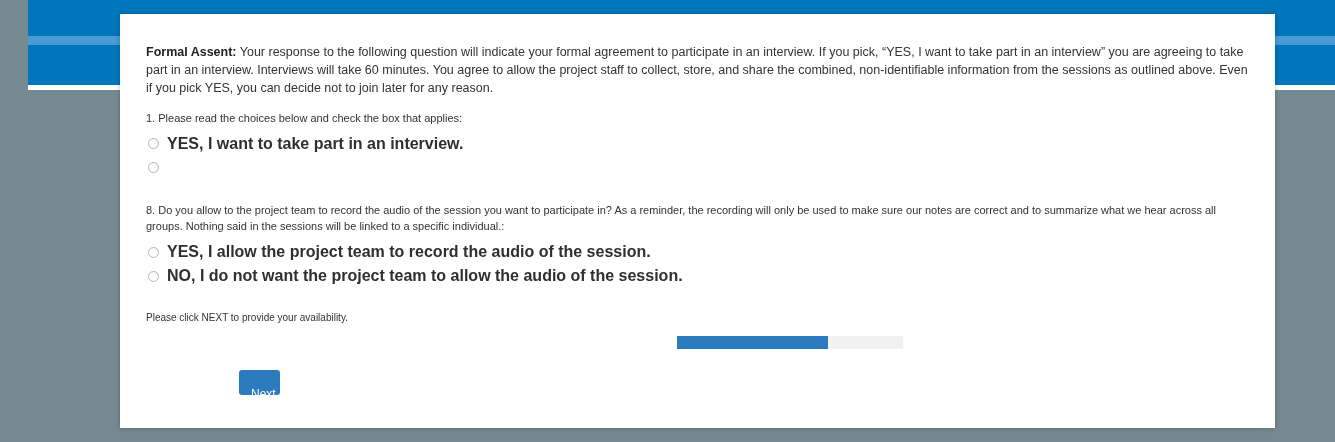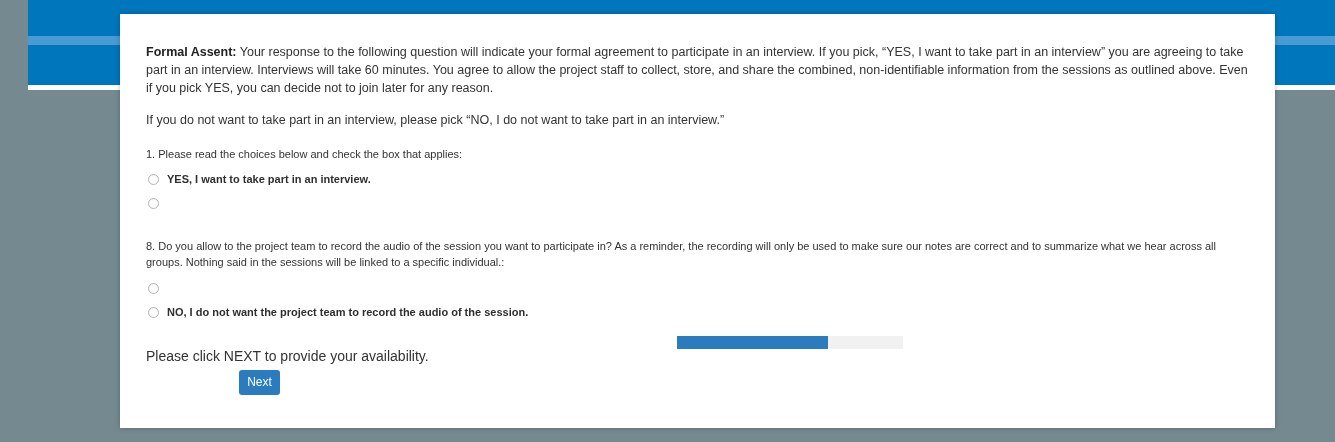--- a/index.html
+++ b/index.html
@@ -108,28 +108,28 @@
     height: 11px;
     border: 1px solid #b5b5b5;
     border-radius: 50%;
     background: #fcfcfc;
     margin-right: 8px;
     margin-left: 2px;
     flex: 0 0 auto;
     box-sizing: border-box;
   }
   .choice-label {
-    font-size: 11px;
+    font-size: 16px;
     font-weight: bold;
     color: #2f2f2f;
     line-height: 1.2;
   }
 
   .closing {
-    font-size: 14px;
+    font-size: 10px;
     color: #333333;
     margin: 28px 0 0 0;
   }
 
   
   .progress-wrap {
     position: absolute;
     left: 557px;
     top: 322px;
     width: 226px;
@@ -149,61 +149,61 @@
     top: 356px;
     width: 41px;
     height: 25px;
     background: #2b7cbf;
     border: none;
     border-radius: 3px;
     color: #ffffff;
     font-size: 12px;
     font-family: "Liberation Sans", sans-serif;
     cursor: pointer;
-    padding: 0;
+    padding: 12px;
     line-height: 25px;
     text-align: center;
   }
 </style>
 </head>
 <body>
 
 <div id="page">
 
   <div class="band band-blue-top"></div>
   <div class="band band-lightblue"></div>
   <div class="band band-blue-bottom"></div>
   <div class="band band-white"></div>
   <div class="band band-grey"></div>
 
   <div class="card">
     <div class="card-inner">
 
       <p class="intro"><b>Formal Assent:</b><span> Your response to the following question will indicate your formal agreement to participate in an interview. If you pick, “YES, I want to take part in an interview” you are agreeing to take part in an interview. Interviews will take 60 minutes. You agree to allow the project staff to collect, store, and share the combined, non-identifiable information from the sessions as outlined above. Even if you pick YES, you can decide not to join later for any reason.</span></p>
 
-      <p class="para">If you do not want to take part in an interview, please pick “NO, I do not want to take part in an interview.”</p>
 
       <p class="qtext">1. Please read the choices below and check the box that applies:</p>
 
       <div class="choice">
         <span class="radio"></span>
         <span class="choice-label">YES, I want to take part in an interview.</span>
       </div>
       <div class="choice">
         <span class="radio"></span>
       </div>
 
       <p class="qtext q2text">8. Do you allow to the project team to record the audio of the session you want to participate in? As a reminder, the recording will only be used to make sure our notes are correct and to summarize what we hear across all groups. Nothing said in the sessions will be linked to a specific individual.:</p>
 
       <div class="choice">
         <span class="radio"></span>
-      </div>
-      <div class="choice">
-        <span class="radio"></span>
-        <span class="choice-label">NO, I do not want the project team to record the audio of the session.</span>
+        <span class="choice-label">YES, I allow the project team to record the audio of the session.</span>
+      </div>
+      <div class="choice">
+        <span class="radio"></span>
+        <span class="choice-label">NO, I do not want the project team to allow the audio of the session.</span>
       </div>
 
       <p class="closing">Please click NEXT to provide your availability.</p>
     </div>
 
     <div class="progress-wrap">
       <div class="progress-fill" style="width: 67%;"></div>
     </div>
 
     <button class="next-btn">Next</button>

